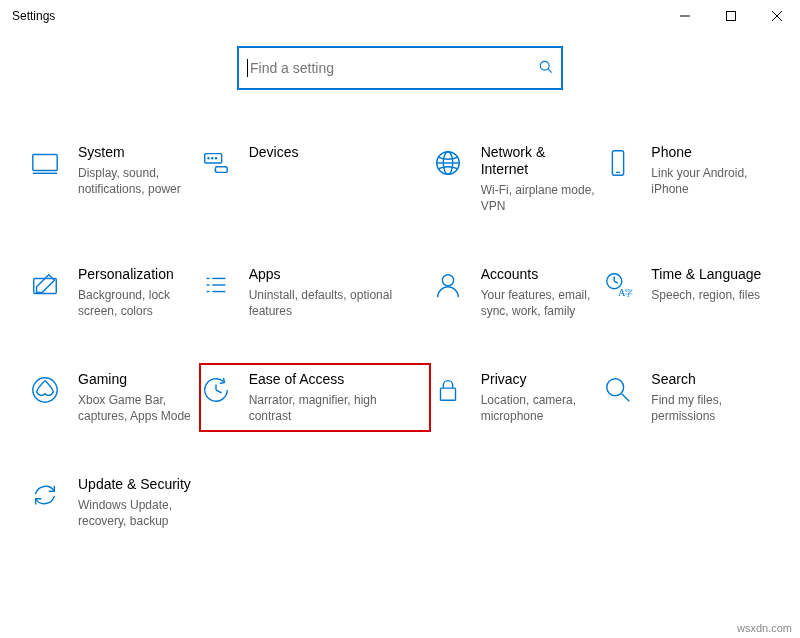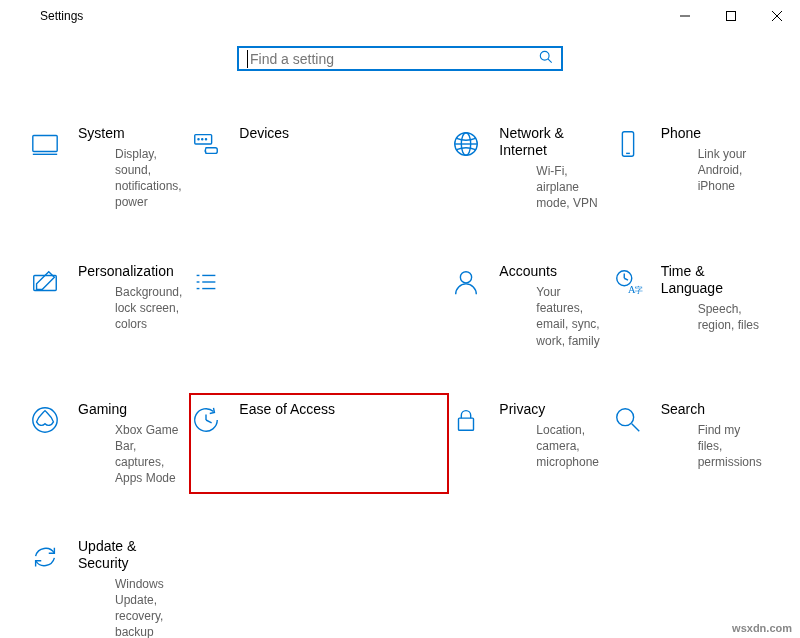--- a/index.html
+++ b/index.html
@@ -13,40 +13,40 @@
       font-size: 13px;
       color: #000;
     }
     .titlebar {
       height: 32px;
       display: flex;
       align-items: center;
       justify-content: space-between;
       padding-left: 12px;
     }
-    .titlebar-title { font-size: 12px; margin-left: 28px; }
+    .titlebar-title { font-size: 12px; }
     .titlebar-controls { display: flex; height: 100%; }
     .titlebar-btn {
       width: 46px;
       height: 32px;
       display: flex;
       align-items: center;
       justify-content: center;
       font-family: "Segoe MDL2 Assets", sans-serif;
       font-size: 10px;
     }
     .search-wrap {
       display: flex;
       justify-content: center;
       margin-top: 14px;
       margin-bottom: 46px;
     }
     .search-box {
       width: 326px;
-      height: 25px;
+      height: 44px;
       border: 2px solid #0078d4;
       display: flex;
       align-items: center;
       padding: 0 8px;
     }
     .search-input {
       flex: 1;
       border: none;
       outline: none;
       font-size: 14px;
@@ -90,35 +90,33 @@
     .tile-title {
       font-size: 14px;
       color: #000;
       margin-bottom: 4px;
       line-height: 1.2;
     }
     .tile-desc {
       font-size: 12px;
       color: #606060;
       line-height: 1.35;
-      margin-left: 37px;
     }
     .tile.highlighted {
       outline: 2px solid #d40000;
       outline-offset: -2px;
       padding-right: 0;
-      width: 260px;
+      width: 232px;
     }
     .attribution {
       position: absolute;
       bottom: 4px;
       right: 8px;
       font-size: 11px;
       color: #888;
-      font-weight: bold;
     }
   </style>
 </head>
 <body>
 
 <div class="titlebar">
   <span class="titlebar-title">Settings</span>
   <div class="titlebar-controls">
     <div class="titlebar-btn">
       <svg width="10" height="10" viewBox="0 0 10 10">
@@ -228,20 +226,24 @@
     <span class="icon">
       <svg viewBox="0 0 32 32">
           <line x1="6" y1="9" x2="9" y2="9"></line>
           <line x1="12" y1="9" x2="26" y2="9"></line>
           <line x1="6" y1="16" x2="9" y2="16"></line>
           <line x1="12" y1="16" x2="26" y2="16"></line>
           <line x1="6" y1="23" x2="9" y2="23"></line>
           <line x1="12" y1="23" x2="26" y2="23"></line>
         </svg>
     </span>
+    <div class="tile-text">
+      <div class="tile-title">Apps</div>
+      <div class="tile-desc">Uninstall, defaults, optional features</div>
+    </div>
   </div>
 
   <div class="tile">
     <span class="icon">
       <svg viewBox="0 0 32 32">
           <circle cx="16" cy="11" r="6"></circle>
           <path d="M5 29 a11 11 0 0 1 22 0"></path>
         </svg>
     </span>
     <div class="tile-text">
@@ -283,20 +285,21 @@
     <span class="icon">
       <svg viewBox="0 0 32 32">
           <path d="M28 16 a12 12 0 1 1 -4 -9"></path>
           <polyline points="24,3 25,8 20,9"></polyline>
           <line x1="16" y1="10" x2="16" y2="16"></line>
           <line x1="16" y1="16" x2="22" y2="19"></line>
         </svg>
     </span>
     <div class="tile-text">
       <div class="tile-title">Ease of Access</div>
+      <div class="tile-desc">Narrator, magnifier, high contrast</div>
     </div>
   </div>
 
   <div class="tile">
     <span class="icon">
       <svg viewBox="0 0 32 32">
           <rect x="8" y="14" width="16" height="13" rx="1"></rect>
           <path d="M11 14 v-3 a5 5 0 0 1 10 0 v3"></path>
         </svg>
     </span>

